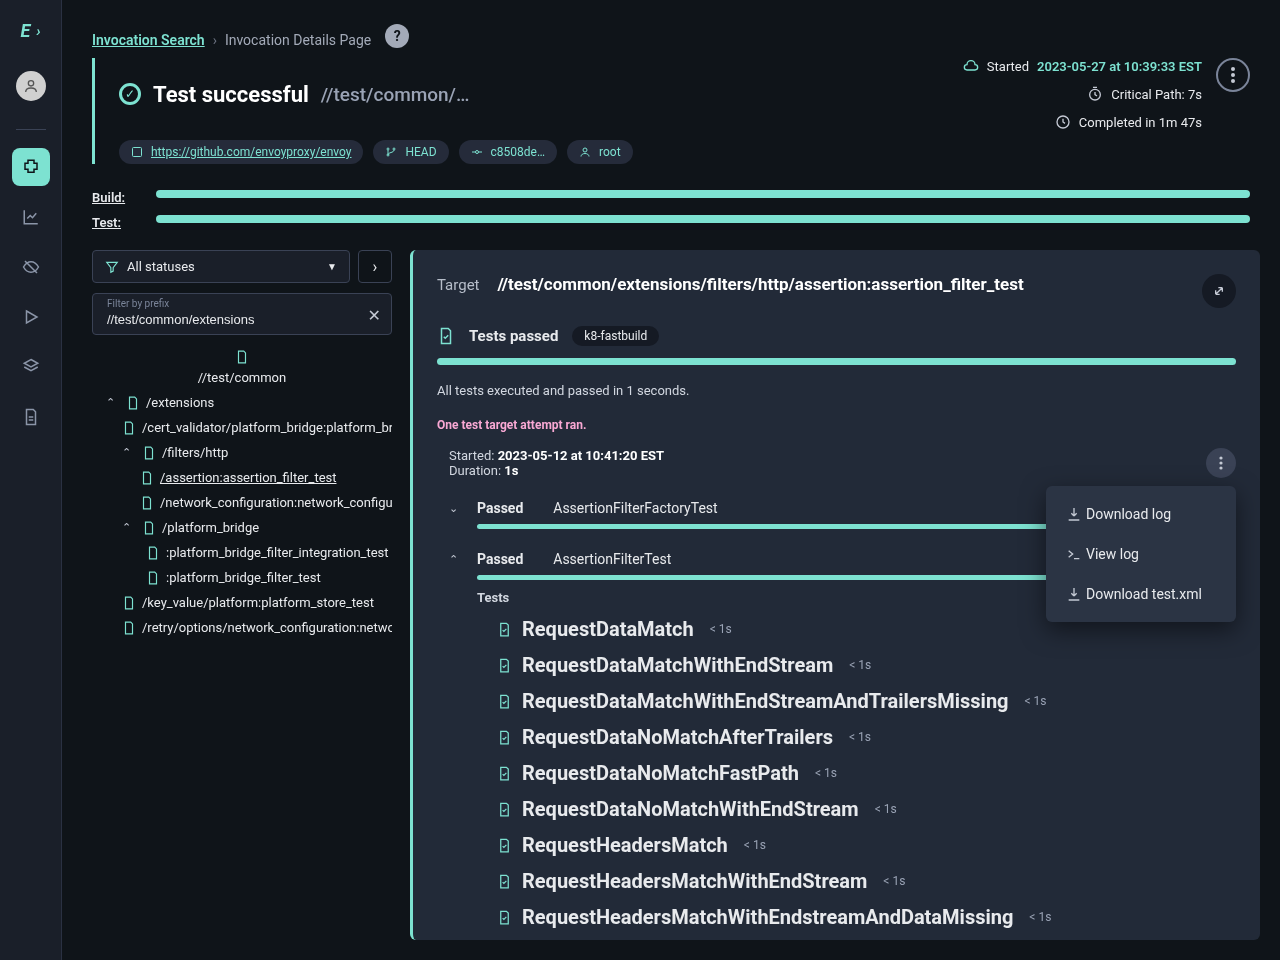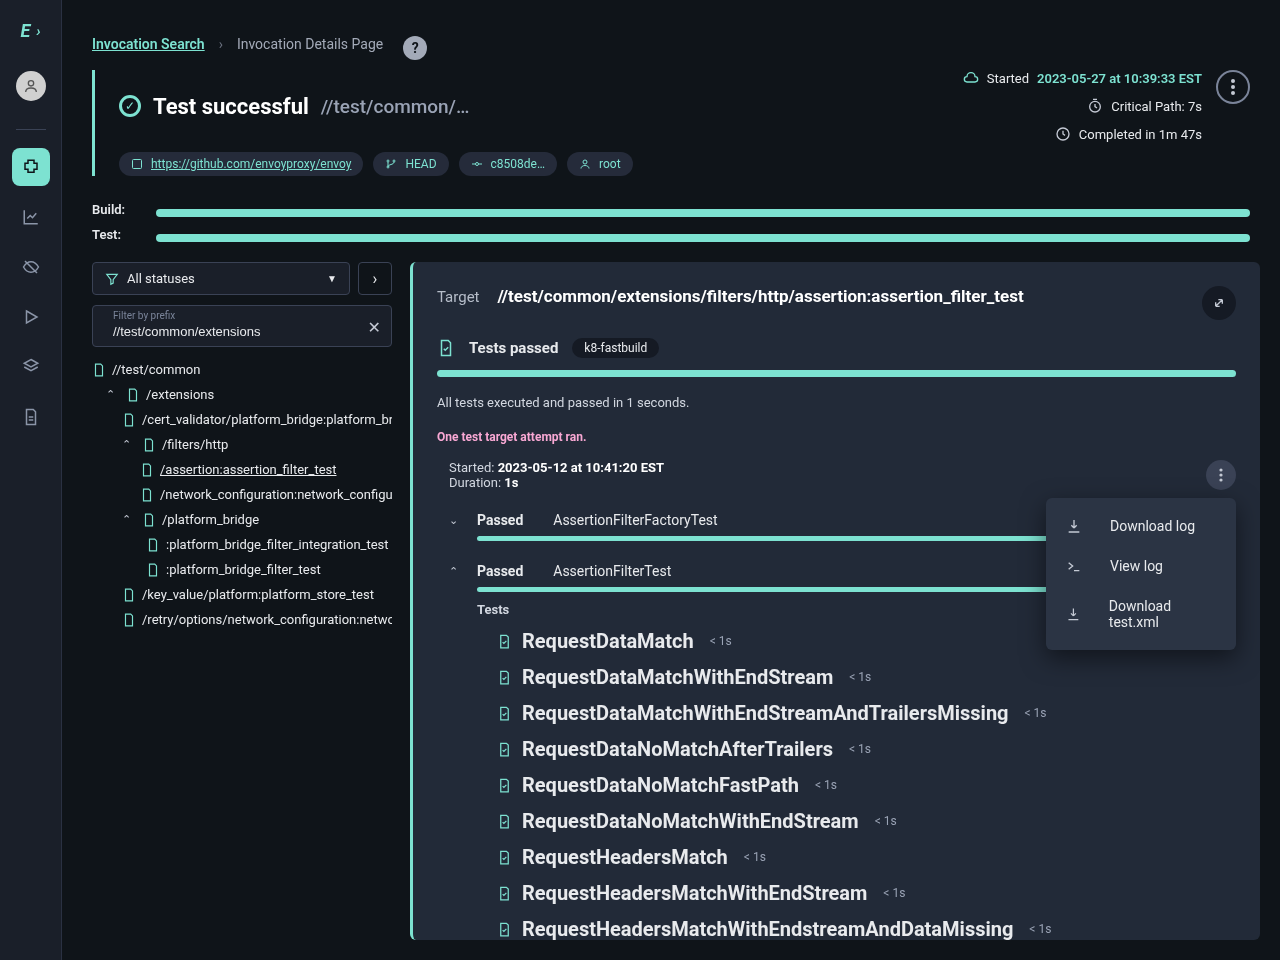--- a/index.html
+++ b/index.html
@@ -55,24 +55,24 @@
 .sidebar .nav-icon svg, .sidebar .nav-icon .ico { color: #8b95a8; }
 .sidebar .nav-icon.active svg, .sidebar .nav-icon.active .ico { color: #0f1419; }
 .sidebar .divider { width: 30px; height: 1px; background: #3a4255; margin: 6px 0; }
 .main {
   flex: 1;
   display: flex;
   flex-direction: column;
   overflow: hidden;
 }
 .breadcrumb {
-  padding: 36px 30px 10px;
-  display: flex;
-  align-items: flex-start;
-  gap: 14px;
+  padding: 24px 30px 10px;
+  display: flex;
+  align-items: flex-end;
+  gap: 8px;
   font-size: 14px;
 }
 .breadcrumb .link { color: #7de2d1; text-decoration: underline; cursor: pointer; font-weight: 600; }
 .breadcrumb .sep { color: #6b7280; }
 .breadcrumb .current { color: #a3aab8; }
 .breadcrumb .help {
   margin-left: 6px;
   width: 24px; height: 24px;
   border-radius: 50%;
   background: #a3aab8;
@@ -165,21 +165,21 @@
   cursor: pointer;
 }
 .tabs .tab.active {
   color: #7de2d1;
   border-bottom: 3px solid #7de2d1;
 }
 .progress-rows {
   margin: 12px 30px 10px;
   font-size: 13px;
 }
-.prow { display: flex; align-items: flex-end; gap: 16px; margin-bottom: 10px; }
+.prow { display: flex; align-items: flex-start; gap: 16px; margin-bottom: 10px; text-decoration: underline; }
 .plabel { width: 48px; font-weight: 600; }
 .pbar { flex: 1; height: 8px; background: #7de2d1; border-radius: 4px; position:relative;}
 .pbar::after { content:""; position:absolute; top:-2px; bottom:-2px; left:0; right:0; }
 
 .content-split {
   display: flex;
   flex: 1;
   padding: 0 20px 20px 30px;
   gap: 18px;
   overflow: hidden;
@@ -214,21 +214,21 @@
   display: flex;
   align-items: center;
   justify-content: center;
   cursor: pointer;
 }
 .filter-input-wrap {
   position: relative;
   border: 1px solid #3a4255;
   border-radius: 4px;
   background: #1a1f29;
-  padding: 4px 20px 6px;
+  padding: 4px 14px 6px;
 }
 .filter-input-wrap .lbl { font-size: 10px; color: #7a8499; }
 .filter-input-wrap input {
   width: calc(100% - 22px);
   background: transparent;
   border: none;
   outline: none;
   color: #e8eaed;
   font-size: 13px;
 }
@@ -255,21 +255,21 @@
 }
 .tree-node .caret {
   width: 14px;
   font-size: 11px;
   color: #c4c9d4;
 }
 .tree-node .file-ico {
   color: #7de2d1;
 }
 .tree-node.selected .txt { text-decoration: underline; }
-.l0 { padding-left: 0; }
+.l0 { padding-left: 0; flex-direction: column; }
 .l1 { padding-left: 14px; }
 .l2 { padding-left: 30px; }
 .l3 { padding-left: 48px; }
 .l3b { padding-left: 54px; }
 
 .detail-panel {
   flex: 1;
   background: #222a38;
   border-radius: 6px;
   padding: 24px 24px;
@@ -340,21 +340,21 @@
   background: #2b3444;
   border-radius: 6px;
   padding: 8px 0;
   width: 190px;
   box-shadow: 0 8px 24px rgba(0,0,0,0.5);
   z-index: 10;
 }
 .dropdown .item {
   display: flex;
   align-items: center;
-  gap: 28px;
+  gap: 4px;
   padding: 12px 20px;
   font-size: 14px;
   cursor: pointer;
 }
 .test-suite {
   margin-top: 14px;
 }
 .suite-head {
   display: flex;
   align-items: center;

